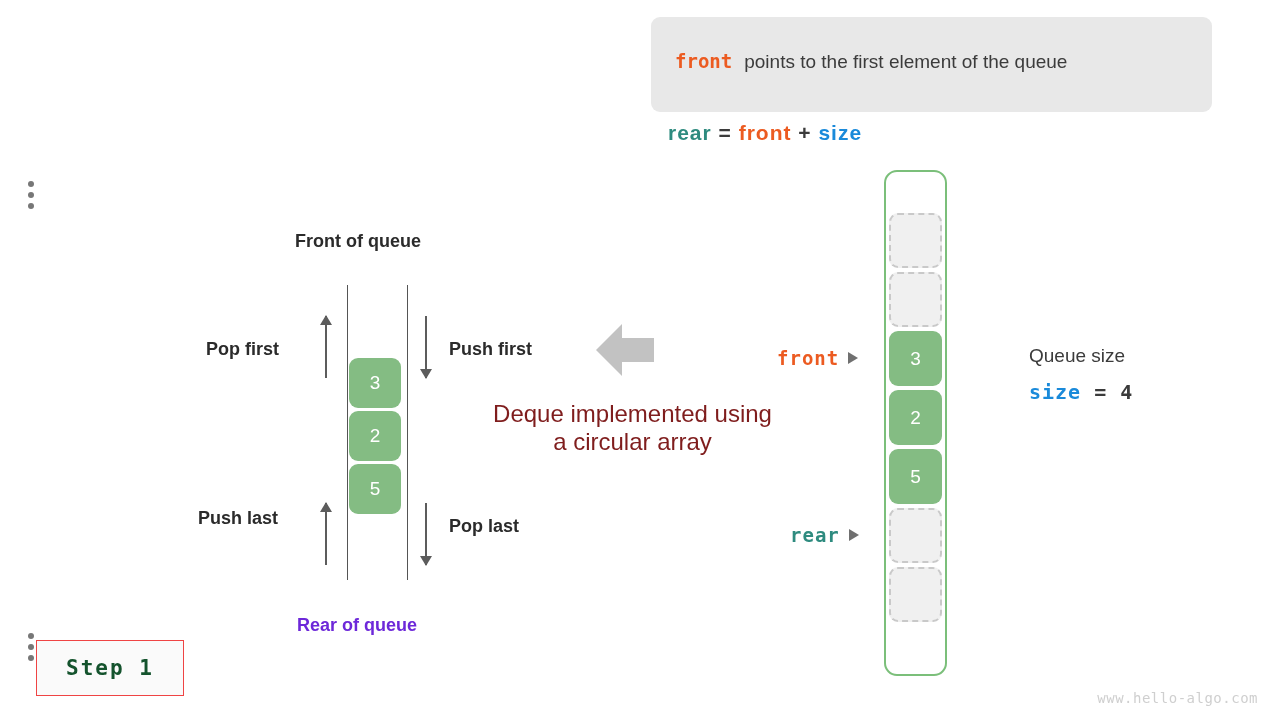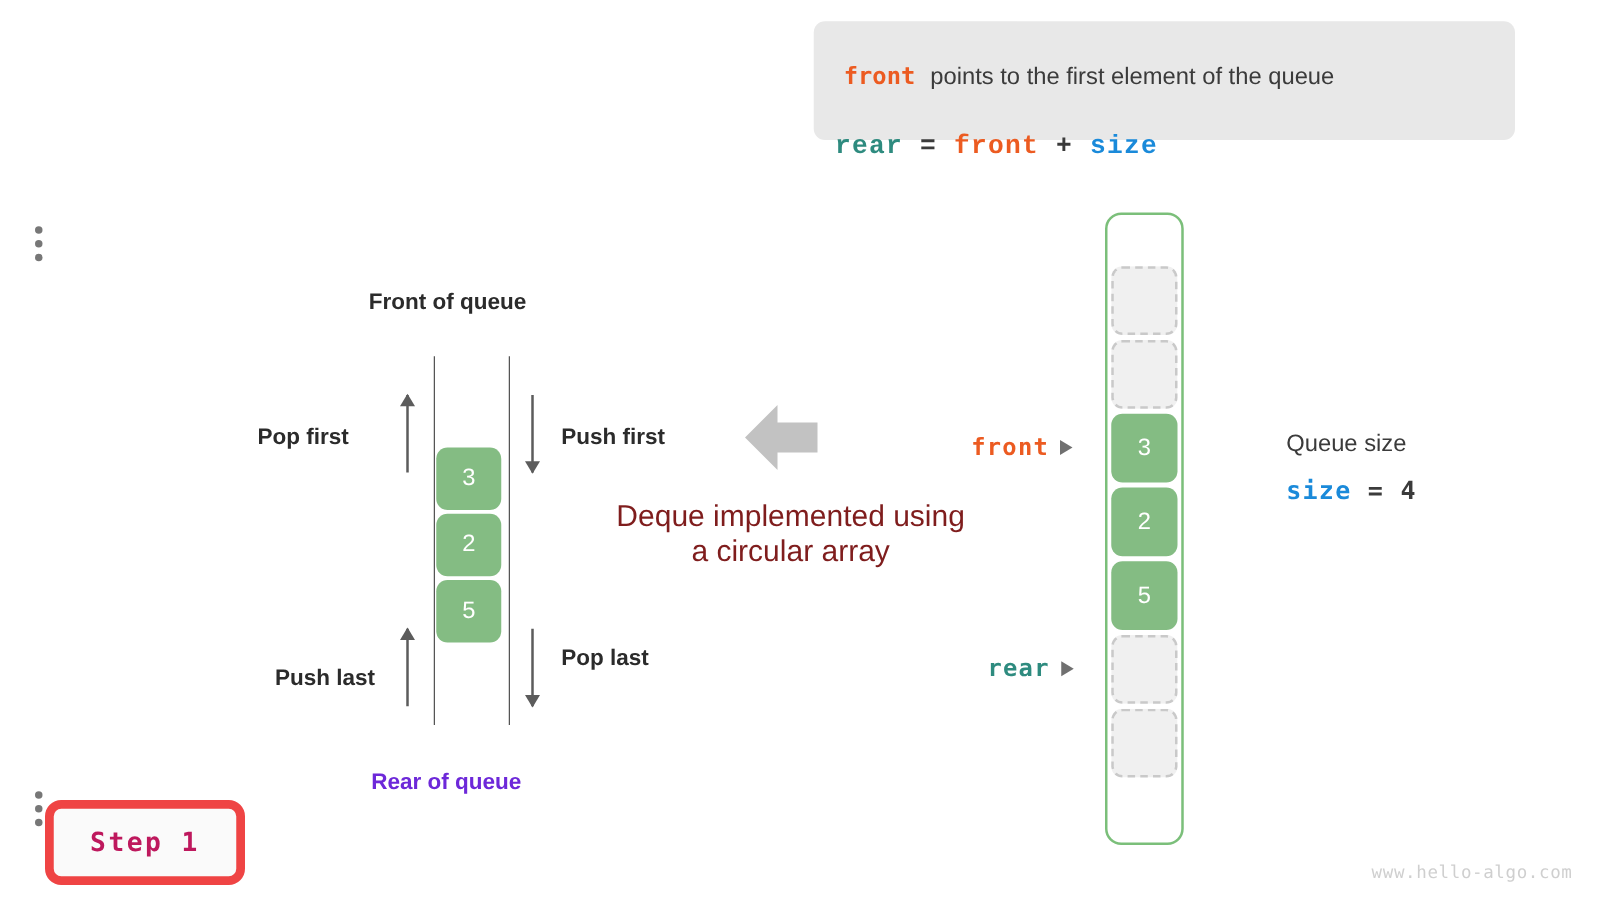--- a/index.html
+++ b/index.html
@@ -40,22 +40,22 @@
     font-size: 19px;
   }
   .kw-front { color: #ec5b21; }
   .kw-rear  { color: #2e8b7f; }
   .kw-size  { color: #1a8ada; }
   .def-text { margin-left: 12px; }
 
   
   #formula {
     position: absolute;
-    left: 668px; top: 106px;
-    font-family: Liberation Mono, monospace;
+    left: 668px; top: 121px;
+    font-family: Liberation Sans, sans-serif;
     font-weight: bold;
     font-size: 21px;
     letter-spacing: 1px;
     white-space: nowrap;
     text-align: right;
   }
   #formula .op { color: #3b3b3b; }
 
   
   #front-of-queue {
@@ -121,21 +121,21 @@
   #arrow-push-last   { left: 318px; top: 503px; height: 62px; }
   #arrow-pop-last    { left: 418px; top: 503px; height: 62px; }
 
   .op-label {
     position: absolute;
     font-size: 18px; font-weight: bold; color: #2b2b2b;
     white-space: nowrap;
   }
   #label-pop-first  { left: 206px; top: 339px; }
   #label-push-first { left: 449px; top: 339px; }
-  #label-push-last  { left: 198px; top: 532px; margin-left: 22px; }
+  #label-push-last  { left: 198px; top: 508px; }
   #label-pop-last   { left: 449px; top: 516px; }
 
   
   #big-left-arrow {
     position: absolute;
     left: 596px; top: 324px;
     width: 58px; height: 52px;
   }
   #big-left-arrow .tail {
     position: absolute;
@@ -252,31 +252,31 @@
     letter-spacing: 1px;
     white-space: nowrap;
     color: #3b3b3b;
   }
 
   
   #step-badge {
     position: absolute;
     left: 36px; top: 640px;
     width: 146px; height: 54px;
-    border: 7px solid #ef4444;
-    border-radius: 13px;
+    border: 1px solid #ef4444;
+    border-radius: 0;
     background: #fafafa;
     display: flex;
     align-items: center;
     justify-content: center;
     font-family: "DejaVu Sans Mono", monospace;
     font-weight: bold;
     font-size: 21px;
     letter-spacing: 2px;
-    color: #be185d;
+    color: #14532d;
   }
 
   
   #watermark {
     position: absolute;
     right: 22px; bottom: 14px;
     font-family: "DejaVu Sans Mono", monospace;
     font-size: 14px;
     color: #cfcfcf;
     letter-spacing: 0.5px;

